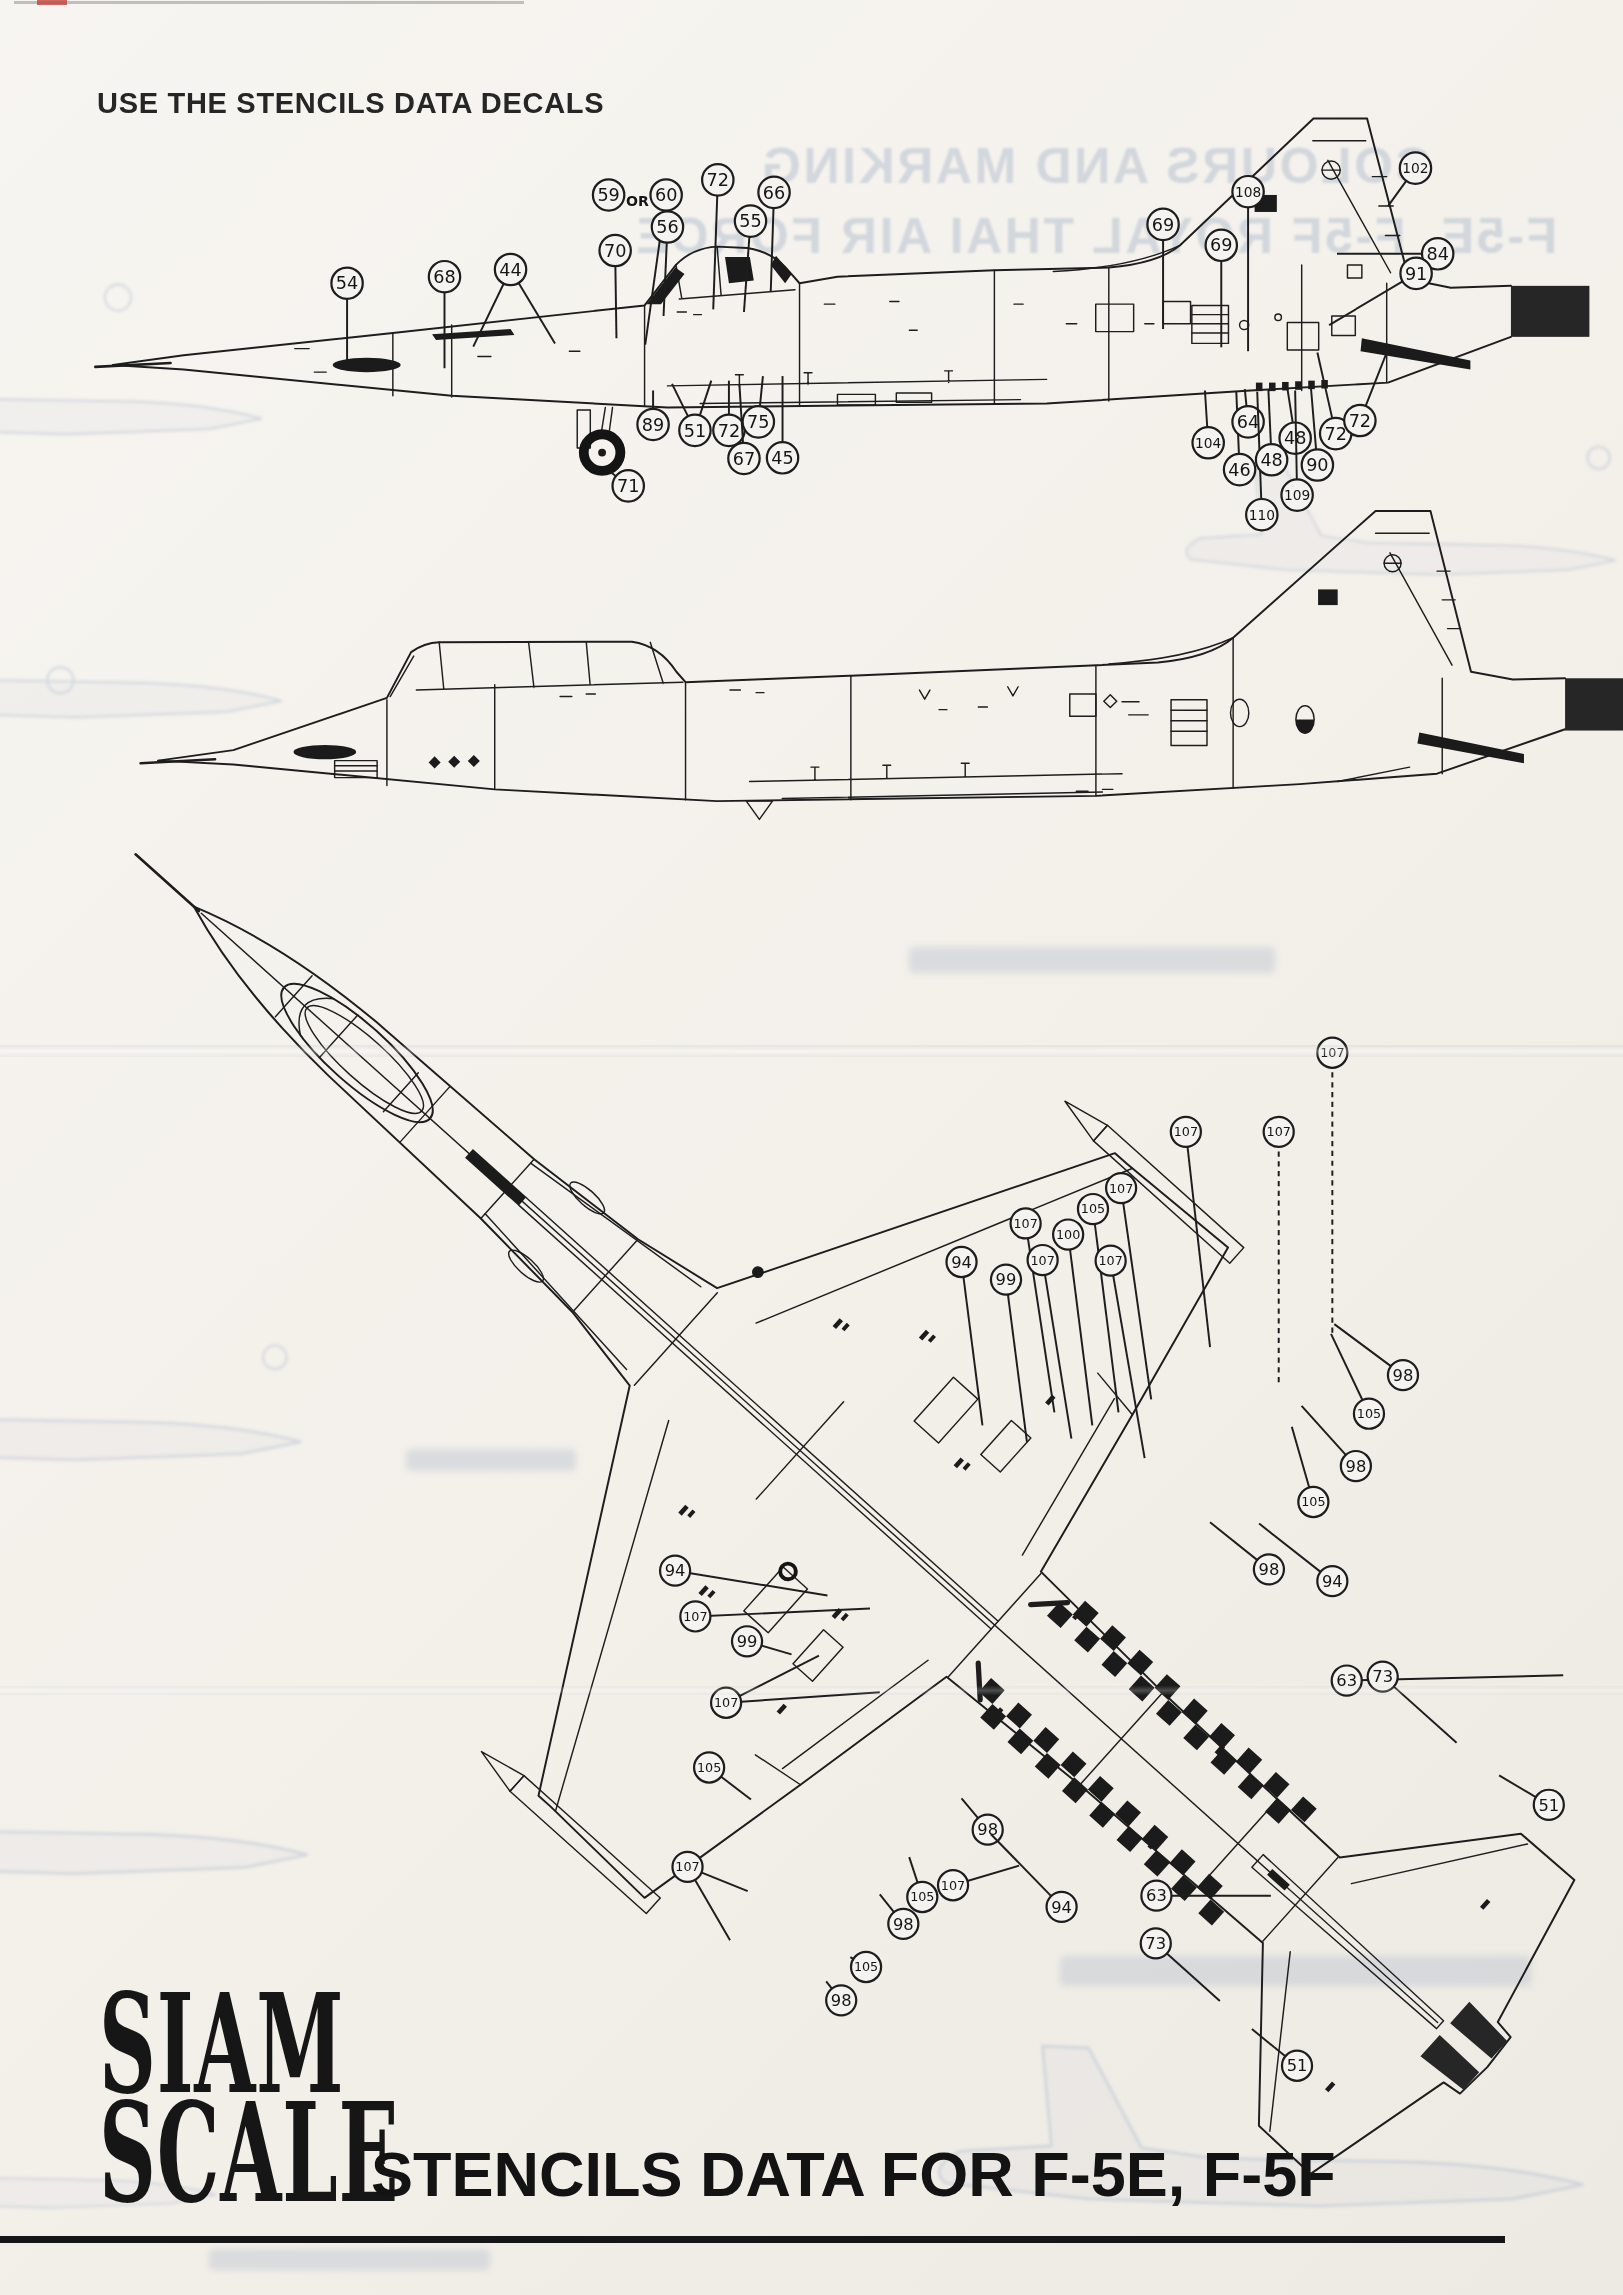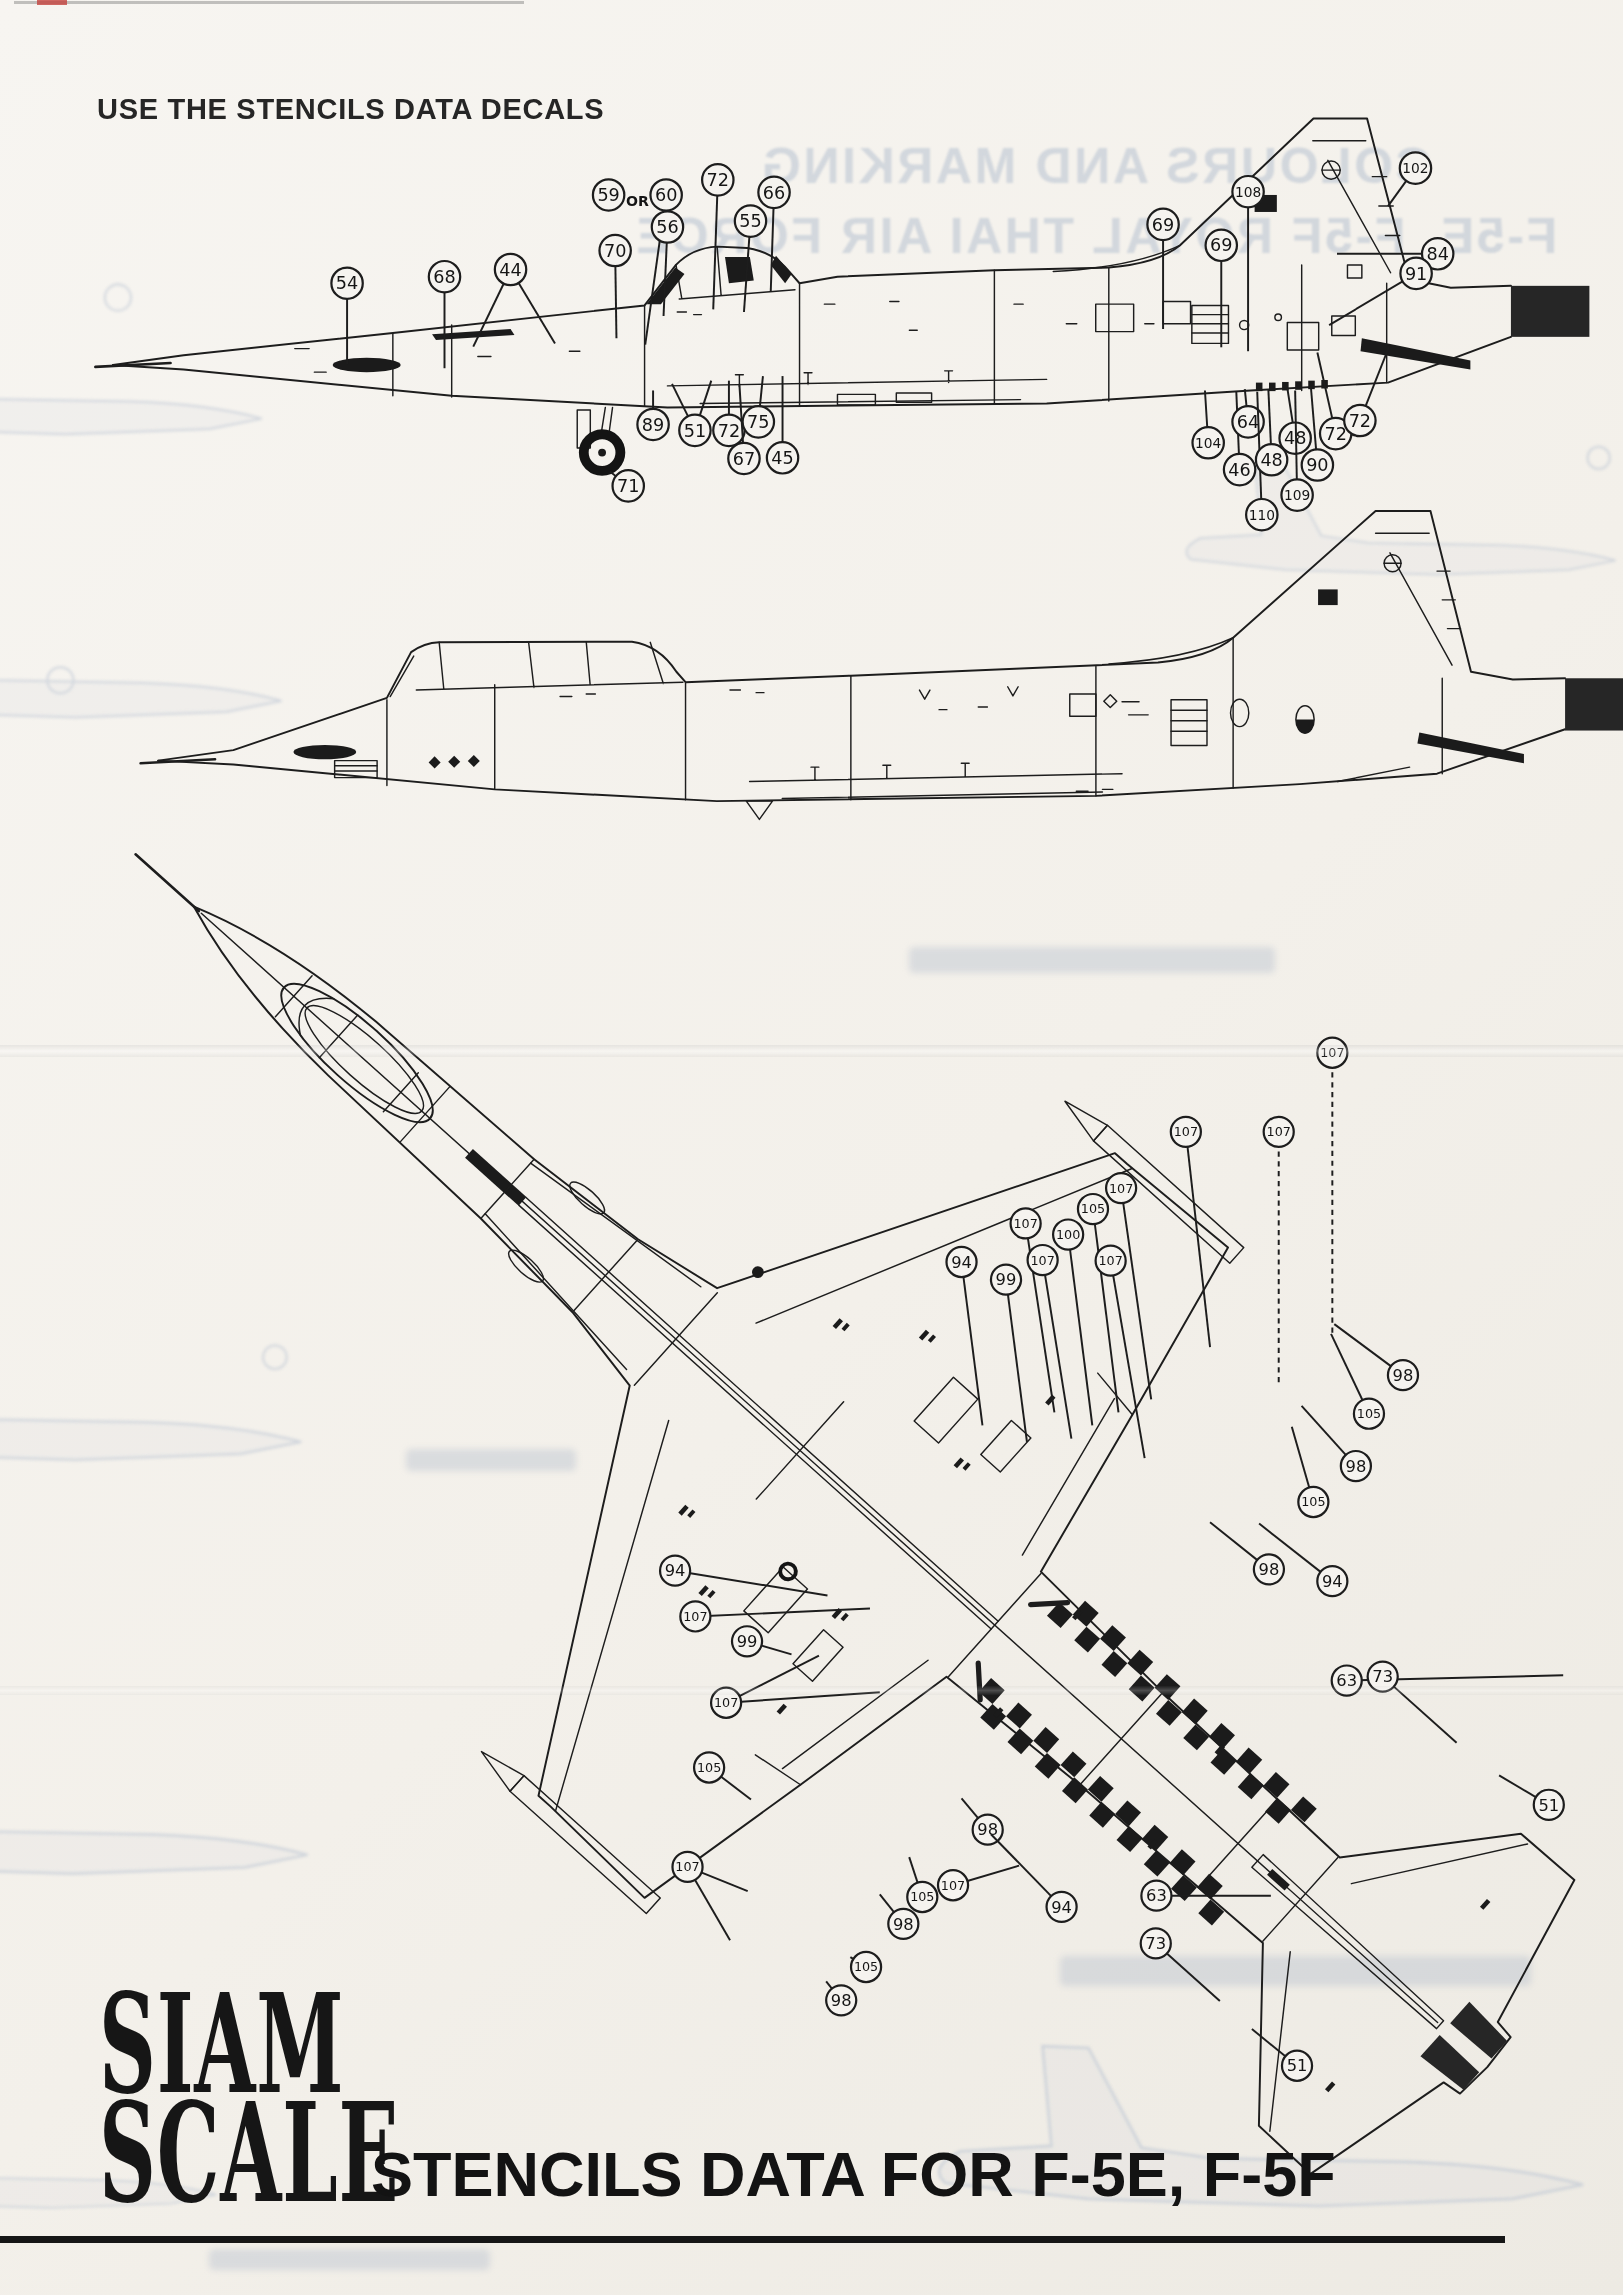--- a/index.html
+++ b/index.html
@@ -8,21 +8,21 @@
         font-family:"Liberation Sans",sans-serif;}
   svg{position:absolute;overflow:visible;}
   .ink{stroke:#1d1d1d;fill:none;stroke-width:3;stroke-linecap:round;stroke-linejoin:round;}
   .thin{stroke-width:2.2;}
   .thick{stroke-width:4;}
   .fillink{fill:#1b1b1b;stroke:none;}
   .fillsoft{fill:#262626;stroke:none;}
   .callout line{stroke:#1d1d1d;stroke-width:3;}
   .callout circle{fill:#f5f3ef;stroke:#1d1d1d;stroke-width:3.4;}
   .callout text{fill:#151515;font-family:"DejaVu Sans",sans-serif;text-anchor:middle;}
-  .header-note{position:absolute;left:97px;top:90px;font-weight:bold;font-size:29px;
+  .header-note{position:absolute;left:97px;top:84px;font-weight:bold;font-size:29px;
                line-height:1.35;letter-spacing:0.7px;color:#262626;z-index:5;}
   .ghost-title{position:absolute;left:608px;top:131px;width:975px;text-align:center;
                font-weight:bold;font-size:50px;line-height:1.4;letter-spacing:2.6px;
                color:#b6c1d0;opacity:.55;transform:scaleX(-1);filter:blur(1.3px);z-index:1;}
   .ghost-layer{z-index:0;opacity:.6;filter:blur(1.6px);}
   .ghost-bar{position:absolute;background:rgba(175,186,203,.38);filter:blur(3.3px);
              border-radius:5.2px;z-index:1;}
   .crease{position:absolute;left:0;width:100%;z-index:4;pointer-events:none;}
   .crease1{top:1045px;height:11.8px;
     background:linear-gradient(180deg,rgba(110,112,118,.10),rgba(255,255,255,.30),rgba(110,112,118,.07));}

